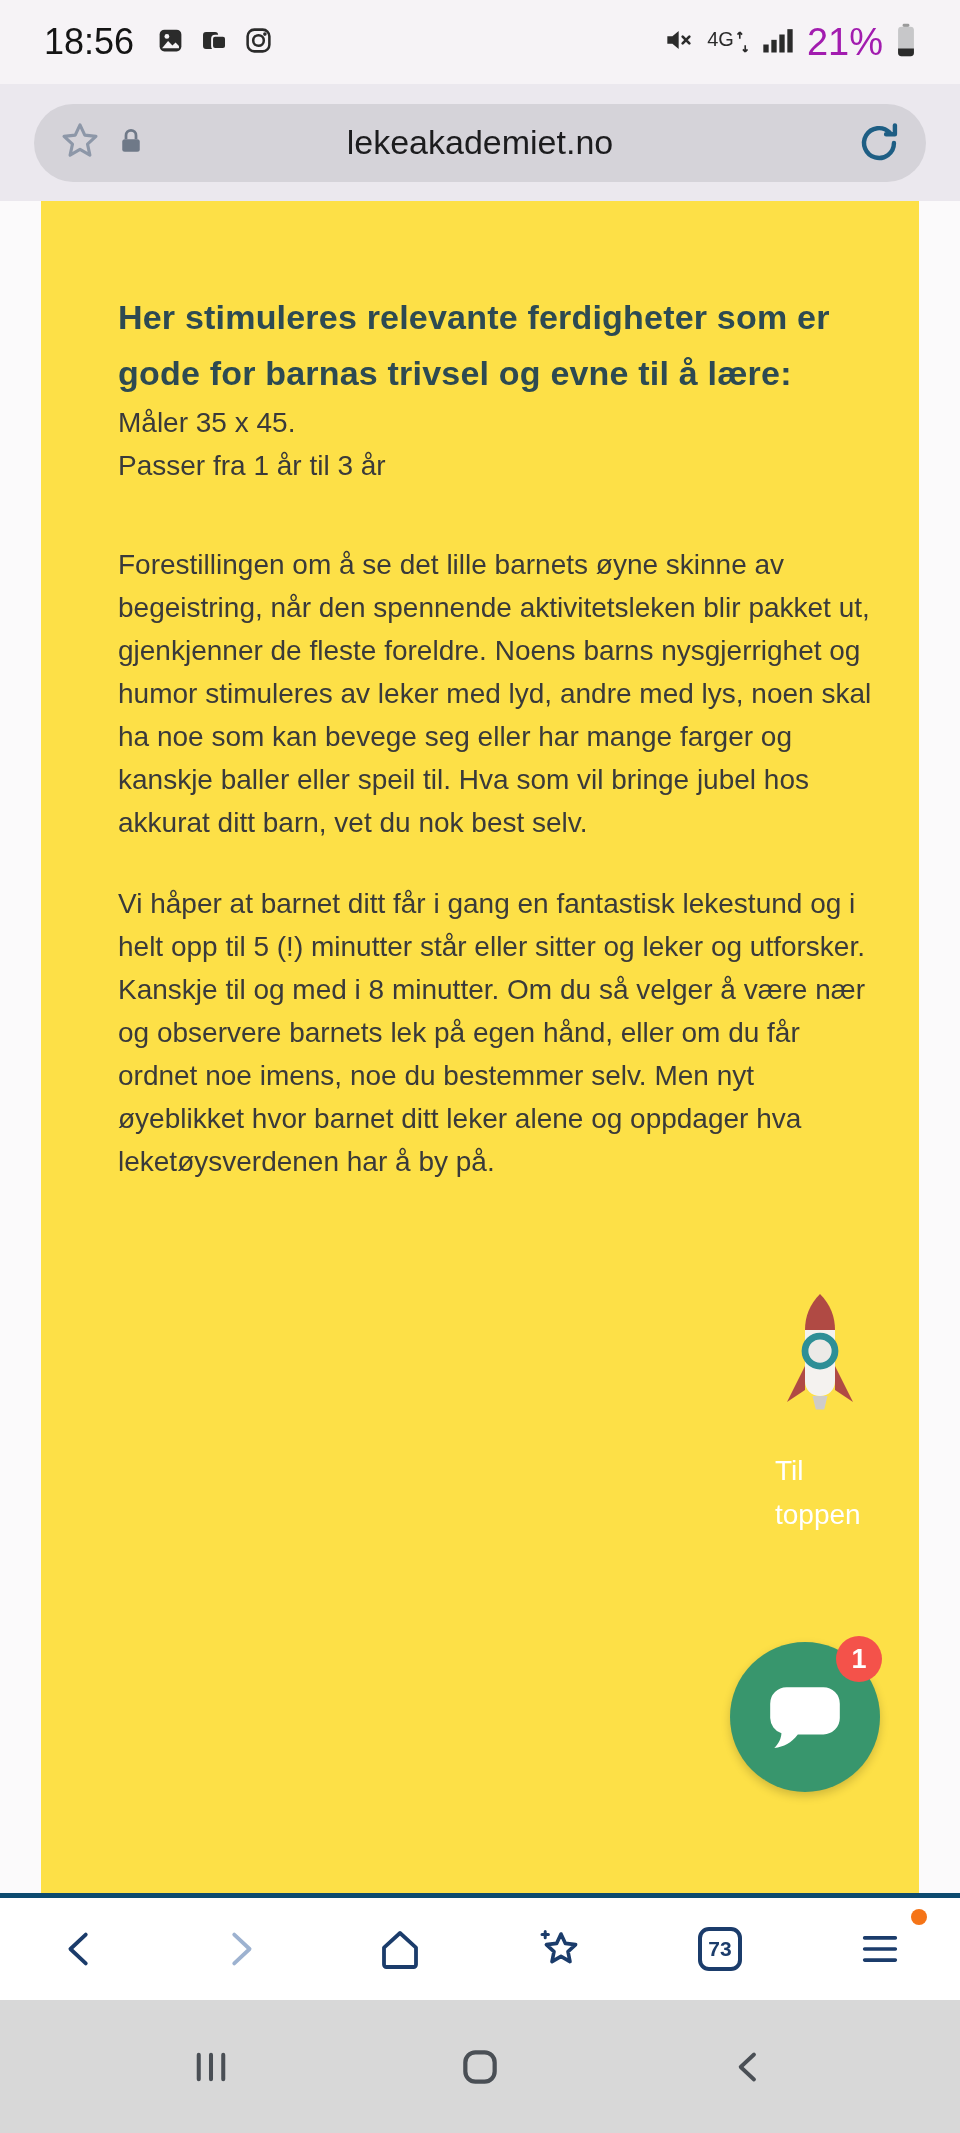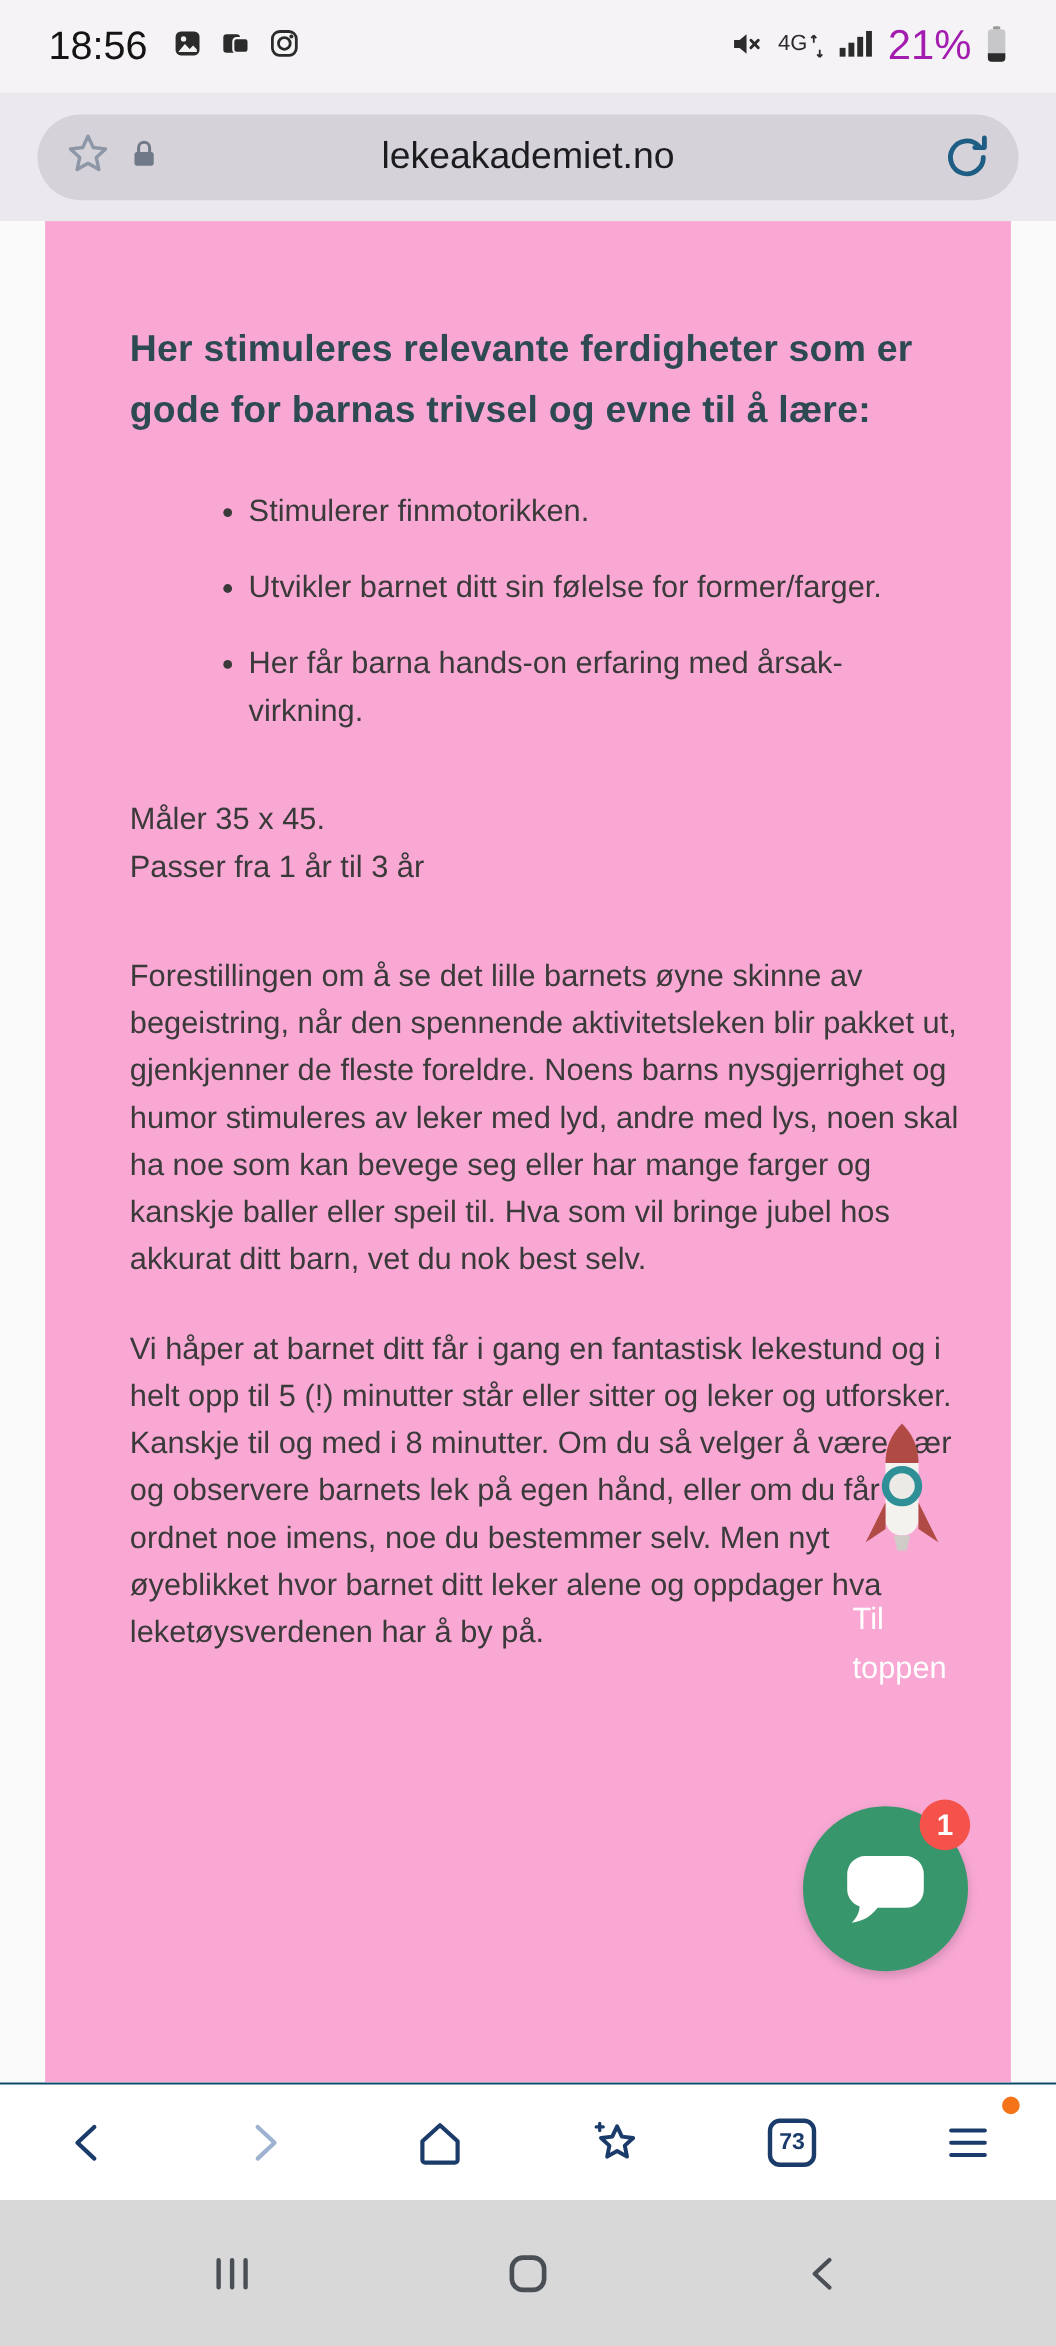--- a/index.html
+++ b/index.html
@@ -17,39 +17,39 @@
 
   
   .url-section{height:117px;background:#ebe8ee;display:flex;align-items:center;justify-content:center;flex:0 0 auto}
   .url-pill{position:relative;width:892px;height:78px;background:#d5d3d9;border-radius:39px;display:flex;align-items:center;justify-content:space-between;padding:0 24px}
   .url-left{display:flex;align-items:center;gap:14px;z-index:2}
   .url-text{position:absolute;left:0;right:0;text-align:center;font-size:34px;font-weight:400;color:#1c1c1e;z-index:1}
   .url-refresh{z-index:2;display:flex}
 
   
   .viewport{flex:1;position:relative;background:#fbfafb;overflow:hidden}
-  .web-content{margin:0 41px;height:100%;background:#f9a8d4;padding:0 36px 0 77px;overflow:hidden}
+  .web-content{margin:0 41px;height:100%;background:#fde047;padding:0 36px 0 77px;overflow:hidden}
   h2.page-heading{margin-top:88px;font-size:34px;line-height:56px;font-weight:700;color:#2d4a52;max-width:800px;letter-spacing:.2px}
   ul.features{margin:42px 0 56px;padding-left:108px;color:#3a3a3a}
   ul.features li{font-size:28px;line-height:43px;margin-bottom:26px;max-width:600px}
   .body-text{font-size:28px;line-height:43px;color:#3a3a3a}
   .size-block{margin-bottom:56px}
   p.para{margin-bottom:38px;max-width:760px}
 
   
   .scroll-top{position:absolute;left:775px;top:1090px;width:130px;text-align:left;cursor:pointer;z-index:3}
   .scroll-top-label{margin-top:4px;color:#fff;font-size:28px;line-height:44px;font-weight:400}
 
   
   .chat-widget{position:absolute;left:730px;top:1441px;width:150px;height:150px;z-index:4;cursor:pointer}
   .chat-circle{width:150px;height:150px;border-radius:50%;background:#38966d;display:flex;align-items:center;justify-content:center;box-shadow:0 4px 10px rgba(0,0,0,.18)}
   .chat-badge{position:absolute;top:-6px;right:-2px;width:46px;height:46px;border-radius:50%;background:#f4524a;color:#fff;font-size:27px;font-weight:700;display:flex;align-items:center;justify-content:center}
 
   
-  .toolbar{height:107px;background:#fff;display:flex;flex:0 0 auto;border-top:2px solid #0c4a6e}
+  .toolbar{height:107px;background:#fff;display:flex;flex:0 0 auto;border-top:5px solid #0c4a6e}
   .tb-btn{flex:1;display:flex;align-items:center;justify-content:center;position:relative;cursor:pointer}
   .tabs-box{width:44px;height:44px;border:4px solid #1b3c6b;border-radius:11px;display:flex;align-items:center;justify-content:center;font-size:21px;font-weight:700;color:#1b3c6b}
   .menu-dot{position:absolute;top:11px;right:33px;width:16px;height:16px;border-radius:50%;background:#f57417}
 
   
   .android-nav{height:133px;background:#d8d8d8;display:flex;align-items:center;justify-content:center;gap:205px;flex:0 0 auto}
   .nav-btn{width:64px;height:64px;display:flex;align-items:center;justify-content:center;cursor:pointer}
 </style>
 </head>
 <body>
@@ -134,25 +134,20 @@
           <path d="M19.8 12a7.8 7.8 0 1 1-2.2-5.4" fill="none" stroke="#1e5e84" stroke-width="2.3" stroke-linecap="round"></path>
           <path d="M20.3 2.8v4.6h-4.6" fill="none" stroke="#1e5e84" stroke-width="2.3" stroke-linecap="round" stroke-linejoin="round"></path>
         </svg>
     </span>
   </div>
 </div>
 
 <div class="viewport">
   <div class="web-content">
     <h2 class="page-heading">Her stimuleres relevante ferdigheter som er gode for barnas trivsel og evne til å lære:</h2>
-    <ul class="features">
-      <li>Stimulerer finmotorikken.</li>
-      <li>Utvikler barnet ditt sin følelse for former/farger.</li>
-      <li>Her får barna hands-on erfaring med årsak-virkning.</li>
-    </ul>
     <div class="size-block body-text">
       <div>Måler 35 x 45.</div>
       <div>Passer fra 1 år til 3 år</div>
     </div>
     <p class="para body-text">Forestillingen om å se det lille barnets øyne skinne av begeistring, når den spennende aktivitetsleken blir pakket ut, gjenkjenner de fleste foreldre. Noens barns nysgjerrighet og humor stimuleres av leker med lyd, andre med lys, noen skal ha noe som kan bevege seg eller har mange farger og kanskje baller eller speil til. Hva som vil bringe jubel hos akkurat ditt barn, vet du nok best selv.</p>
     <p class="para body-text">Vi håper at barnet ditt får i gang en fantastisk lekestund og i helt opp til 5 (!) minutter står eller sitter og leker og utforsker. Kanskje til og med i 8 minutter. Om du så velger å være nær og observere barnets lek på egen hånd, eller om du får ordnet noe imens, noe du bestemmer selv. Men nyt øyeblikket hvor barnet ditt leker alene og oppdager hva leketøysverdenen har å by på.</p>
   </div>
 
   <div class="scroll-top">
     <svg width="90" height="150" viewBox="0 0 60 100">

